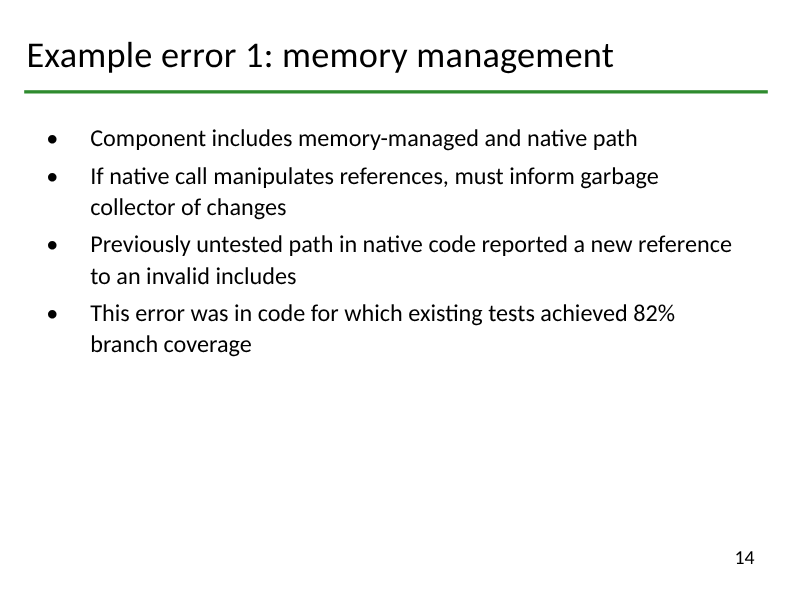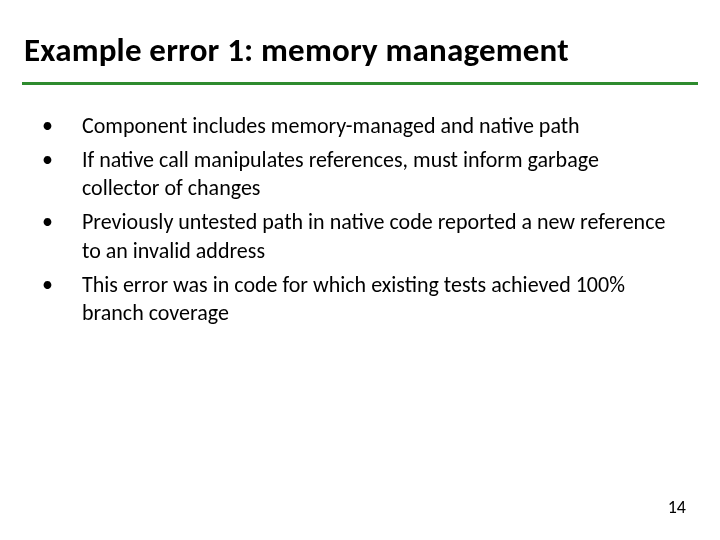--- a/index.html
+++ b/index.html
@@ -18,21 +18,21 @@
     width: 720px;
     height: 540px;
     box-sizing: border-box;
   }
   .title {
     position: absolute;
     top: 32px;
     left: 24px;
     right: 24px;
     font-size: 33px;
-    font-weight: 700;
+    font-weight: 400;
     letter-spacing: 0.2px;
     line-height: 1.1;
   }
   .rule {
     position: absolute;
     top: 82px;
     left: 22px;
     right: 22px;
     height: 0;
     border-top: 3px solid #2e8b2e;
@@ -93,26 +93,26 @@
         <span class="bullet-text">Component includes memory-managed and native path</span>
       </li>
 
       <li class="bullet-item">
         <span class="bullet-dot">•</span>
         <span class="bullet-text">If native call manipulates references, must inform garbage collector of changes</span>
       </li>
 
       <li class="bullet-item">
         <span class="bullet-dot">•</span>
-        <span class="bullet-text"> Previously untested path in native code reported a new reference to an invalid address</span>
+        <span class="bullet-text"> Previously untested path in native code reported a new reference to an invalid includes</span>
       </li>
 
       <li class="bullet-item">
         <span class="bullet-dot">•</span>
-        <span class="bullet-text">This error was in code for which existing tests achieved 100% branch coverage</span>
+        <span class="bullet-text">This error was in code for which existing tests achieved 82% branch coverage</span>
       </li>
 
     </ul>
   </div>
 
   <div class="page-number">14</div>
 
 </div>
 
 </body></html>

